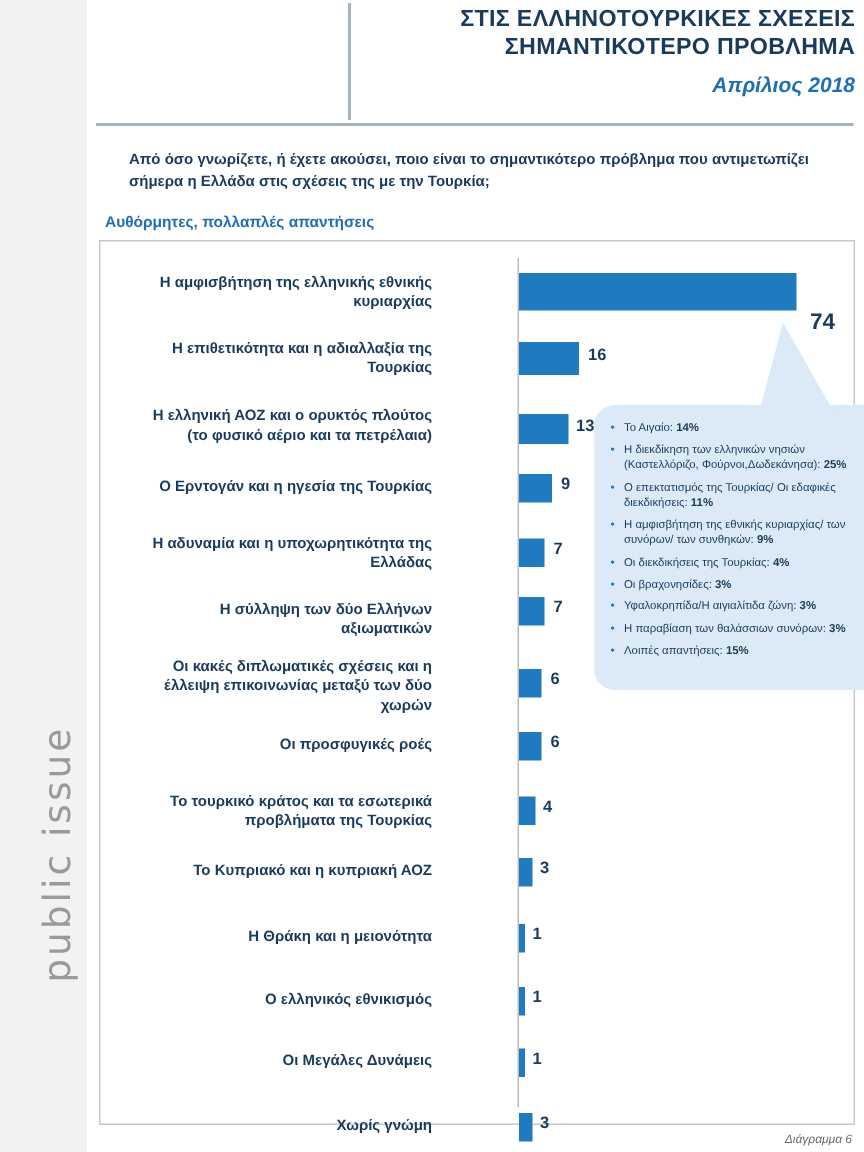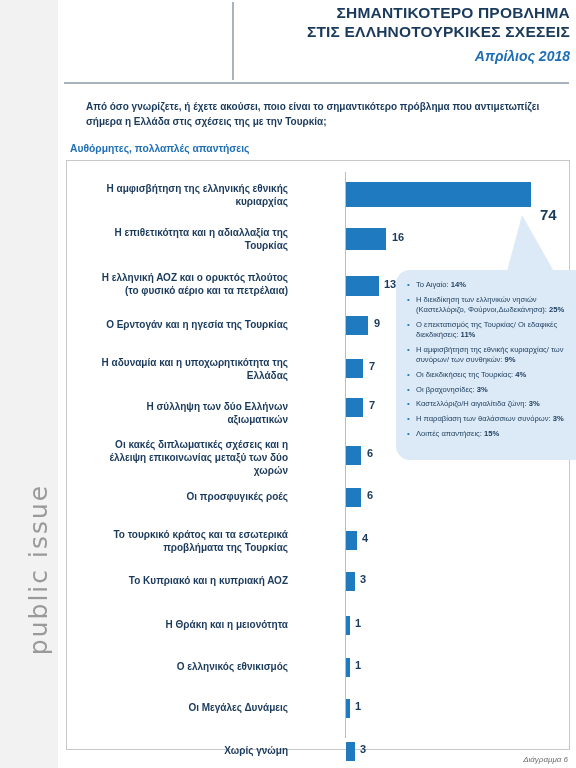--- a/index.html
+++ b/index.html
@@ -109,22 +109,22 @@
   }
 </style>
 </head>
 <body>
 
 <div class="sidebar">
   <div class="sidebar-label">public issue</div>
 </div>
 
 <div class="header">
+  <div class="title">ΣΤΙΣ ΕΛΛΗΝΟΤΟΥΡΚΙΚΕΣ ΣΧΕΣΕΙΣ</div>
   <div class="title">ΣΗΜΑΝΤΙΚΟΤΕΡΟ ΠΡΟΒΛΗΜΑ</div>
-  <div class="title">ΣΤΙΣ ΕΛΛΗΝΟΤΟΥΡΚΙΚΕΣ ΣΧΕΣΕΙΣ</div>
   <div class="subtitle">Απρίλιος 2018</div>
 </div>
 <div class="vrule"></div>
 <div class="hrule"></div>
 
 <div class="question">Από όσο γνωρίζετε, ή έχετε ακούσει, ποιο είναι το σημαντικότερο πρόβλημα που αντιμετωπίζει σήμερα η Ελλάδα στις σχέσεις της με την Τουρκία;</div>
 <div class="question2">Αυθόρμητες, πολλαπλές απαντήσεις</div>
 
 <div class="panel"></div>
 
@@ -217,20 +217,20 @@
 
   <div class="callout">
     <div class="tail"></div>
     <ul>
       <li><span>Το Αιγαίο: </span><b>14%</b></li>
       <li><span>Η διεκδίκηση των ελληνικών νησιών (Καστελλόριζο, Φούρνοι,Δωδεκάνησα): </span><b>25%</b></li>
       <li><span>Ο επεκτατισμός της Τουρκίας/ Οι εδαφικές διεκδικήσεις: </span><b>11%</b></li>
       <li><span>Η αμφισβήτηση της εθνικής κυριαρχίας/ των συνόρων/ των συνθηκών: </span><b>9%</b></li>
       <li><span>Οι διεκδικήσεις της Τουρκίας: </span><b>4%</b></li>
       <li><span>Οι βραχονησίδες: </span><b>3%</b></li>
-      <li><span>Καστελλόριζο/Η αιγιαλίτιδα ζώνη: </span><b>3%</b></li>
+      <li><span>Υφαλοκρηπίδα/Η αιγιαλίτιδα ζώνη: </span><b>3%</b></li>
       <li><span>Η παραβίαση των θαλάσσιων συνόρων: </span><b>3%</b></li>
       <li><span>Λοιπές απαντήσεις: </span><b>15%</b></li>
     </ul>
   </div>
 </div>
 
 <div class="footnote">Διάγραμμα 6</div>
 
 </body></html>

